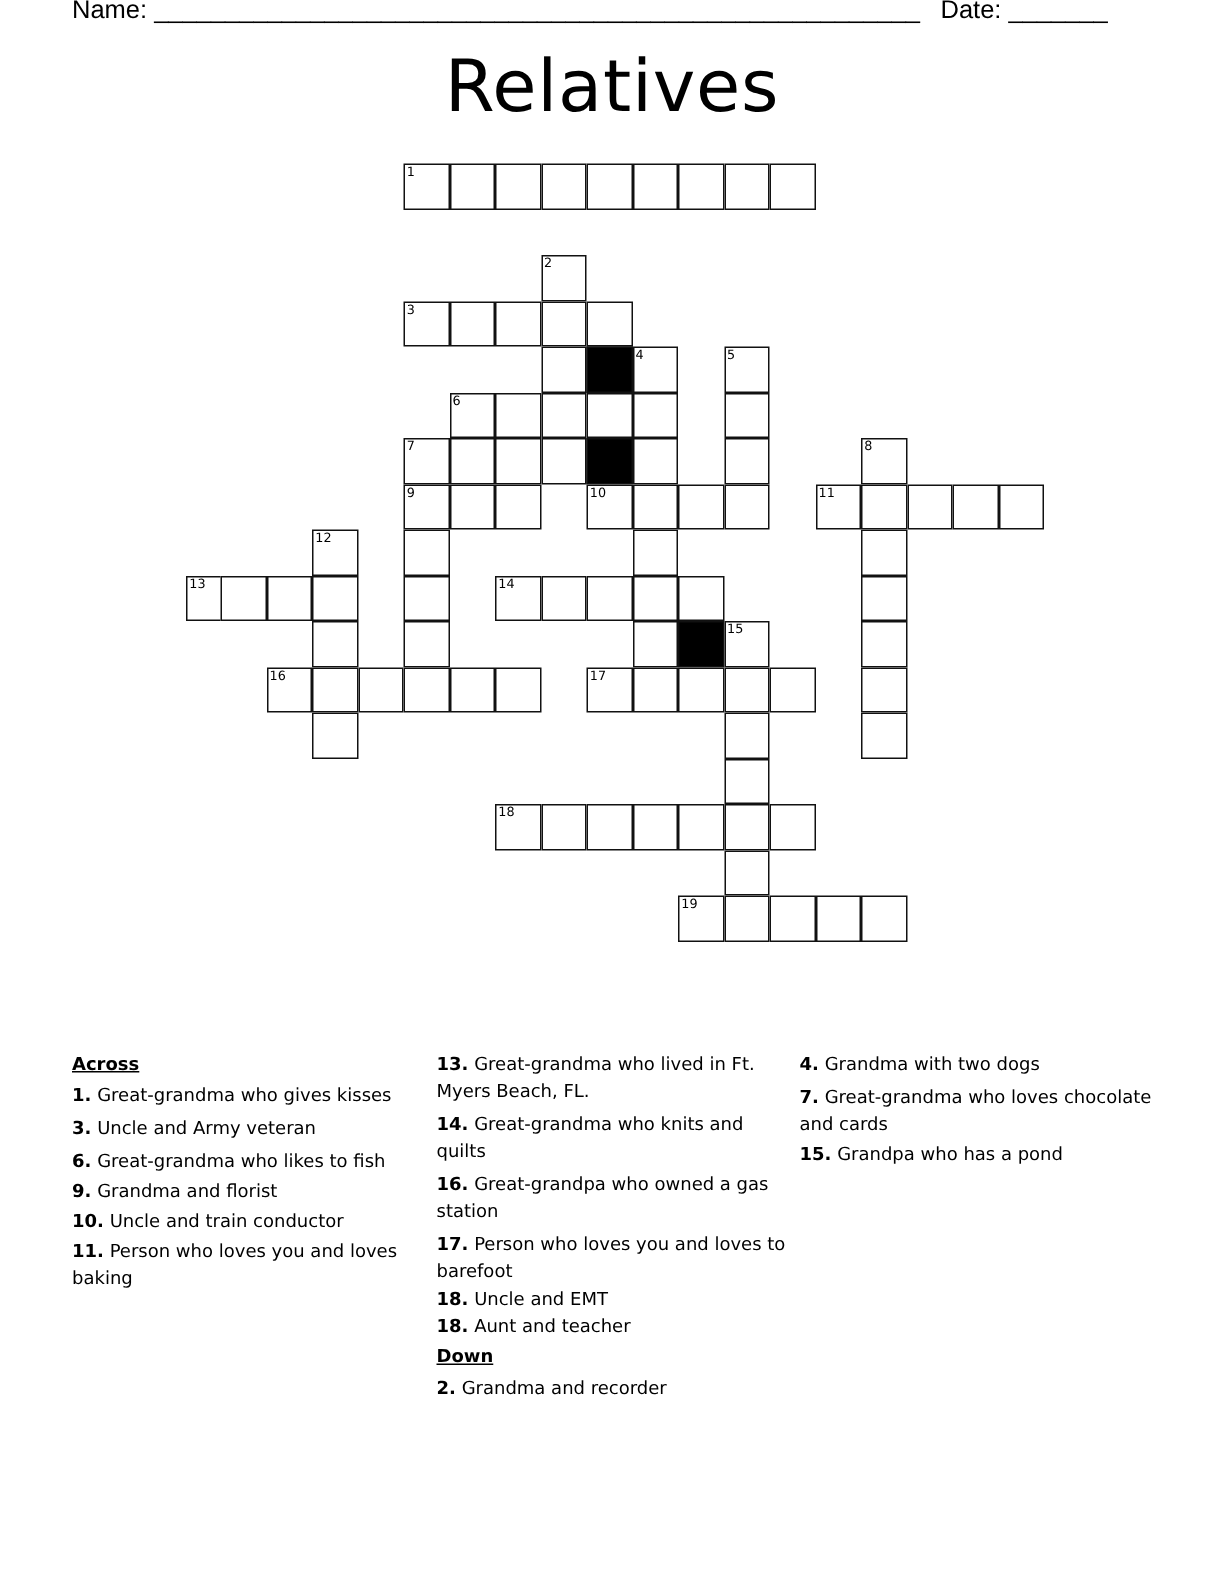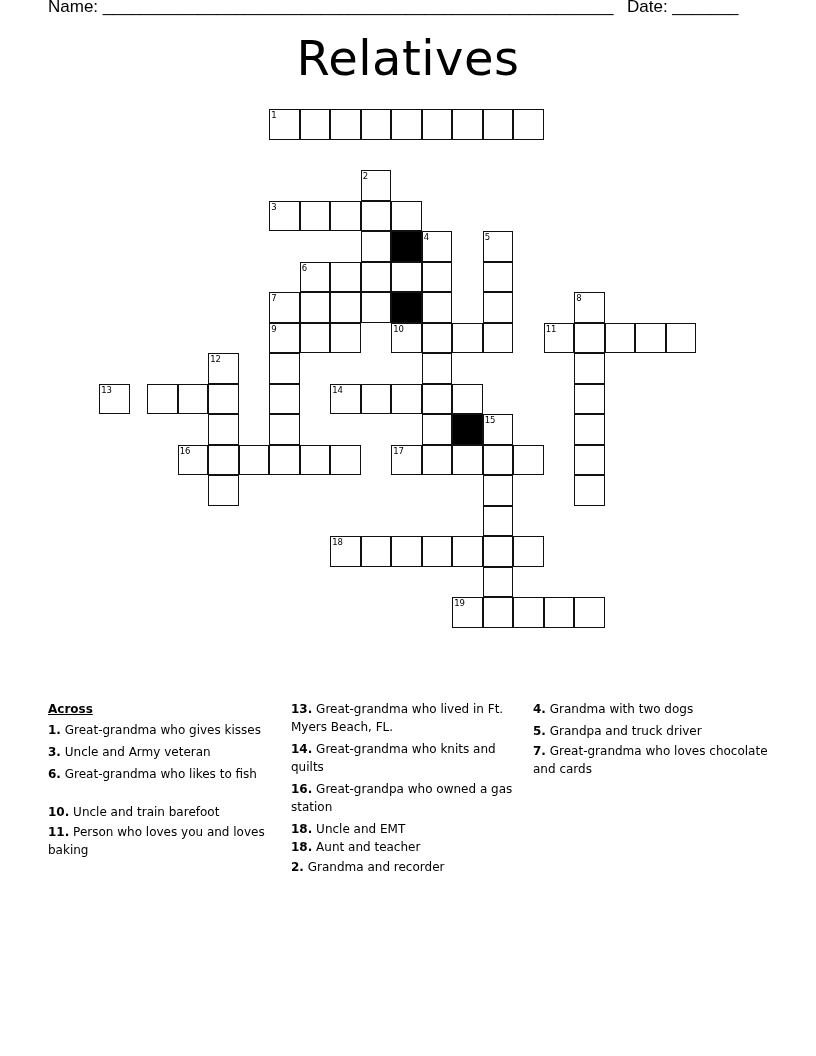--- a/index.html
+++ b/index.html
@@ -94,21 +94,21 @@
     <div class="cell" style="left: 575px; top: 323.5px;"></div>
     <div class="cell" style="left: 605.5px; top: 323.5px;"></div>
     <div class="cell" style="left: 636px; top: 323.5px;"></div>
     <div class="cell" style="left: 666.5px; top: 323.5px;"></div>
     <div class="cell" style="left: 209px; top: 354px;">
       <span class="num">12</span>
     </div>
     <div class="cell" style="left: 270px; top: 354px;"></div>
     <div class="cell" style="left: 422.5px; top: 354px;"></div>
     <div class="cell" style="left: 575px; top: 354px;"></div>
-    <div class="cell" style="left: 100px; top: 384.5px;">
+    <div class="cell" style="left: 125px; top: 384.5px;">
       <span class="num">13</span>
     </div>
     <div class="cell" style="left: 148px; top: 384.5px;"></div>
     <div class="cell" style="left: 178.5px; top: 384.5px;"></div>
     <div class="cell" style="left: 209px; top: 384.5px;"></div>
     <div class="cell" style="left: 270px; top: 384.5px;"></div>
     <div class="cell" style="left: 331px; top: 384.5px;">
       <span class="num">14</span>
     </div>
     <div class="cell" style="left: 361.5px; top: 384.5px;"></div>
@@ -160,31 +160,34 @@
     <div class="cell" style="left: 483.5px; top: 598px;"></div>
     <div class="cell" style="left: 514px; top: 598px;"></div>
     <div class="cell" style="left: 544.5px; top: 598px;"></div>
     <div class="cell" style="left: 575px; top: 598px;"></div>
   </div>
 
 <div class="clues col1">
   <div class="sect">Across</div>
   <div class="clue"><b>1.</b> <span>Great-grandma who gives kisses</span></div>
   <div class="clue"><b>3.</b> <span>Uncle and Army veteran</span></div>
-  <div class="clue" style="margin-bottom:20px"><b>6.</b> <span>Great-grandma who likes to fish</span></div>
-  <div class="clue" style="margin-bottom:2px"><b>10.</b> <span>Uncle and train barefoot</span></div>
+  <div class="clue" style="margin-bottom:2px"><b>6.</b> <span>Great-grandma who likes to fish</span></div>
+  <div class="clue" style="margin-bottom:2px"><b>9.</b> <span>Grandma and florist</span></div>
+  <div class="clue" style="margin-bottom:2px"><b>10.</b> <span>Uncle and train conductor</span></div>
   <div class="clue"><b>11.</b> <span>Person who loves you and loves baking</span></div>
 </div>
 
 <div class="clues col2">
   <div class="clue"><b>13.</b> <span>Great-grandma who lived in Ft. Myers Beach, FL.</span></div>
   <div class="clue"><b>14.</b> <span>Great-grandma who knits and quilts</span></div>
   <div class="clue"><b>16.</b> <span>Great-grandpa who owned a gas station</span></div>
+  <div class="clue" style="margin-bottom:1px"><b>17.</b> <span>Person who loves you and loves to barefoot</span></div>
   <div class="clue" style="margin-bottom:0"><b>18.</b> <span>Uncle and EMT</span></div>
   <div class="clue" style="margin-bottom:2px"><b>18.</b> <span>Aunt and teacher</span></div>
+  <div class="sect">Down</div>
   <div class="clue"><b>2.</b> <span>Grandma and recorder</span></div>
 </div>
 
 <div class="clues col3">
   <div class="clue"><b>4.</b> <span>Grandma with two dogs</span></div>
-  <div class="clue" style="margin-bottom:2px"><b>5.</b> <span>Grandpa and truck driver</span></div>
   <div class="clue" style="margin-bottom:2px"><b>7.</b> <span>Great-grandma who loves chocolate and cards</span></div>
+  <div class="clue"><b>15.</b> <span>Grandpa who has a pond</span></div>
 </div>
 
 </body></html>

